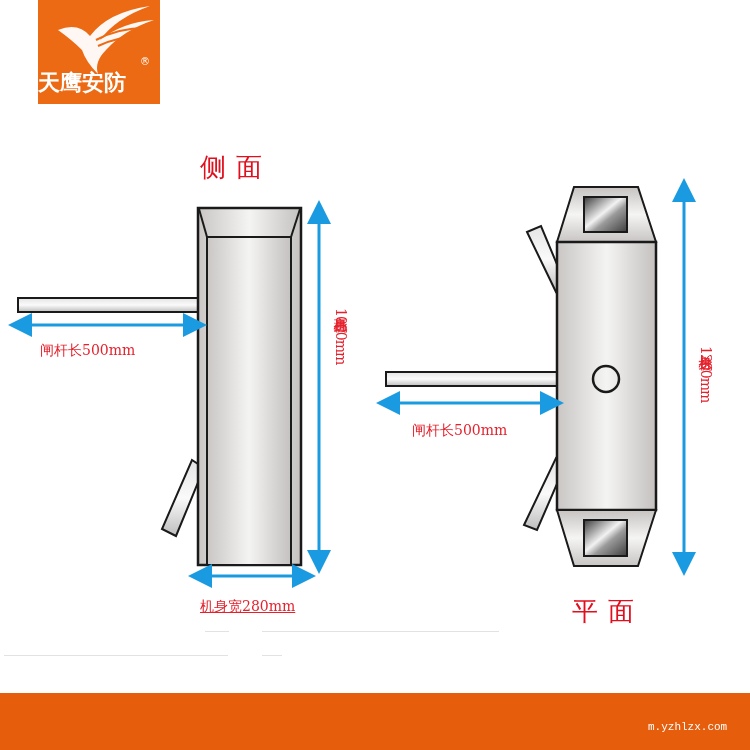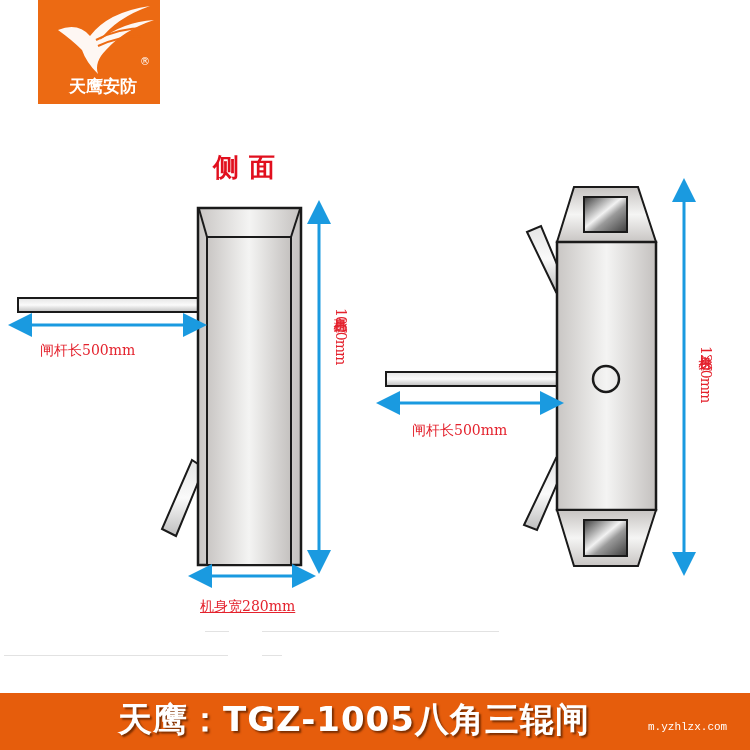--- a/index.html
+++ b/index.html
@@ -1,18 +1,18 @@
 <!DOCTYPE html>
 <html><head>
 <meta charset="utf-8">
 <style>
   html, body { margin: 0; padding: 0; background: #ffffff; }
   #canvas { position: relative; width: 750px; height: 750px; overflow: hidden; background: #ffffff; font-family: "DejaVu Sans", sans-serif; }
   .logo { position: absolute; left: 38px; top: 0; width: 122px; height: 104px; background: #ec6a13; }
-  .logo-text { position: absolute; left: 0; right: 0; bottom: 6px; text-align: center; color: #ffffff; font-weight: bold; font-size: 17px; letter-spacing: 0px; font-family: "DejaVu Sans", sans-serif; padding-left: 8px; }
+  .logo-text { position: absolute; left: 0; right: 0; bottom: 6px; text-align: left; color: #ffffff; font-weight: bold; font-size: 22px; letter-spacing: 0px; font-family: "DejaVu Sans", sans-serif; }
   .logo-reg { position: absolute; right: 10px; top: 56px; color: #ffffff; font-size: 10px; }
   .logo svg { position: absolute; left: 0; top: 0; }
   .title-label { position: absolute; color: #e10f1e; font-size: 26px; letter-spacing: 10px; font-family: "DejaVu Sans", sans-serif; }
   .dim-label { position: absolute; color: #e4222d; font-size: 14px; font-family: "DejaVu Serif", serif; white-space: nowrap; }
   .dim-vert { writing-mode: vertical-rl; text-orientation: upright; letter-spacing: -1px; line-height: 1; }
   .dim-vert .num { text-orientation: mixed; }
   svg.diagram { position: absolute; left: 0; top: 0; }
   .banner { position: absolute; left: 0; top: 693px; width: 750px; height: 57px; background: #e65d0c; }
   .banner-title { position: absolute; left: 118px; top: 4px; color: #ffffff; font-size: 34px; font-weight: bold; letter-spacing: 1px; font-family: "DejaVu Sans", sans-serif; text-shadow: 2px 2px 2px #7a2e00; white-space: nowrap; }
   .banner-url { position: absolute; left: 447px; top: 28px; color: #ffffff; font-size: 11px; font-family: Liberation Mono, monospace; white-space: nowrap; }
@@ -95,34 +95,34 @@
       <polygon points="557,510 656,510 638,566 574,566" fill="url(#metalV)" stroke="#1a1a1a" stroke-width="2"></polygon>
       <rect x="584" y="520" width="43" height="36" fill="url(#glass)" stroke="#1a1a1a" stroke-width="2"></rect>
 
       <circle cx="606" cy="379" r="13" fill="none" stroke="#1a1a1a" stroke-width="2.5"></circle>
     </g>
 
     <line x1="388" y1="403" x2="552" y2="403" stroke="#1a9ae0" stroke-width="3" marker-start="url(#arrowHead)" marker-end="url(#arrowHead)"></line>
     <line x1="684" y1="190" x2="684" y2="564" stroke="#1a9ae0" stroke-width="3" marker-start="url(#arrowHead)" marker-end="url(#arrowHead)"></line>
   </svg>
 
-  <div class="title-label" style="left:213px; top:150px;font-weight:bold;">侧面</div>
+  <div class="title-label" style="left:200px; top:150px;">侧面</div>
   <div class="dim-label" style="left:40px; top:342px;">闸杆长500mm</div>
   <div class="dim-label dim-vert" style="left:334px; top:308px;">
     <span>机身高</span><span class="num">1000mm</span>
   </div>
   <div class="dim-label" style="left:200px; top:598px;text-decoration:underline;">机身宽280mm</div>
 
+  <div class="title-label" style="left:572px; top:594px;">平面</div>
   <div class="dim-label" style="left:412px; top:422px;">闸杆长500mm</div>
   <div class="dim-label dim-vert" style="left:699px; top:346px;">
     <span>机身长</span><span class="num">1200mm</span>
   </div>
 
   <div class="rule" style="left:205px; top:631px; width:24px;"></div>
   <div class="rule" style="left:262px; top:631px; width:237px;"></div>
   <div class="rule" style="left:4px; top:655px; width:224px;"></div>
   <div class="rule" style="left:262px; top:655px; width:20px;"></div>
 
   <div class="banner">
-    <div class="banner-title">天鹰：TGZ-1005八角三辊闸</div>
     <div class="banner-url" style="left:648px;">m.yzhlzx.com</div>
   </div>
 </div>
 
 </body></html>

